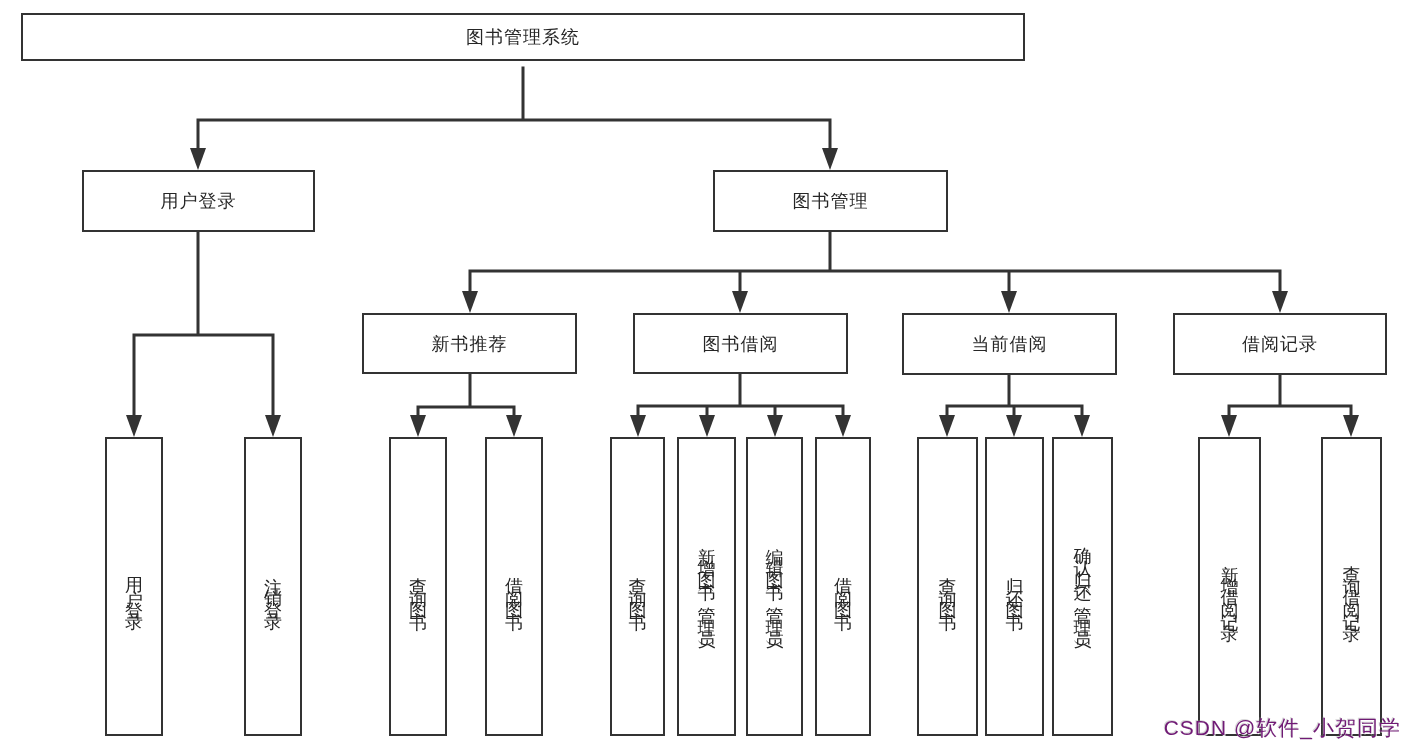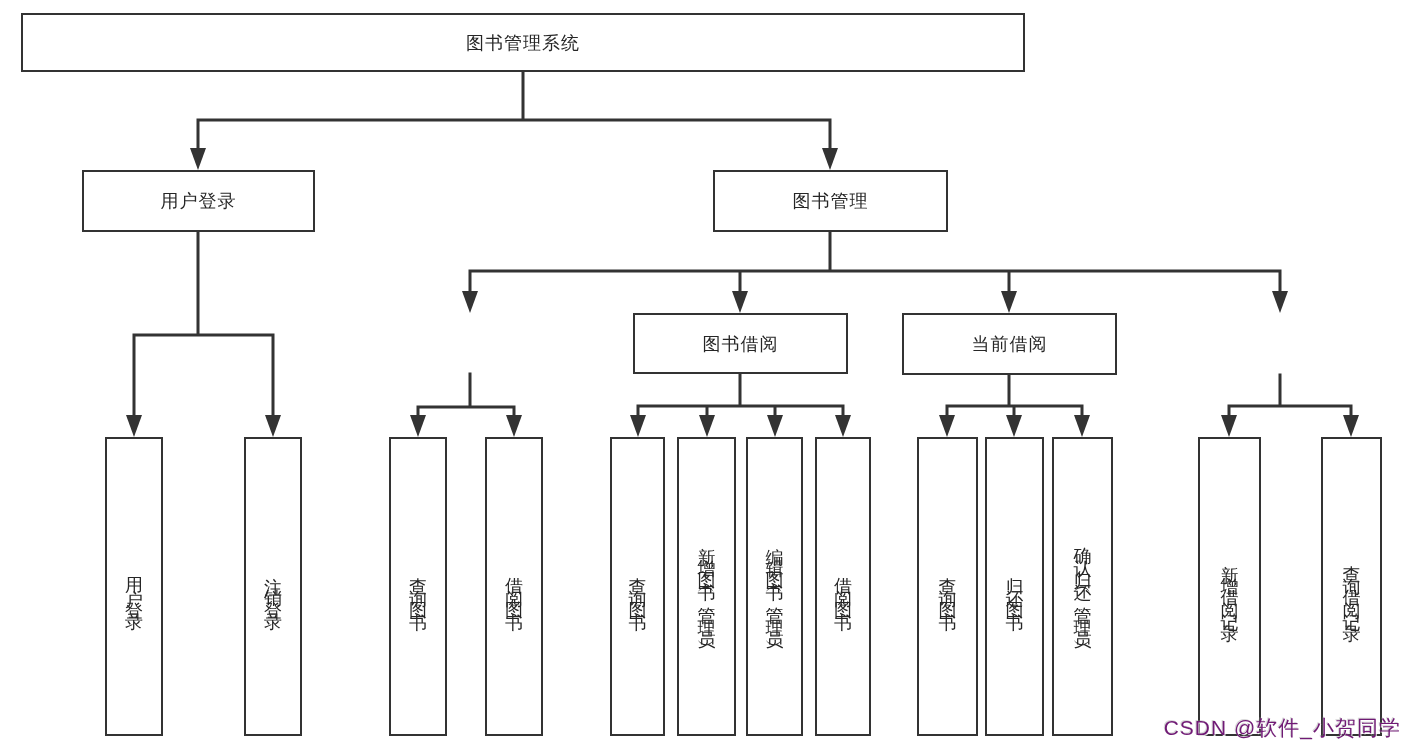--- a/index.html
+++ b/index.html
@@ -32,21 +32,21 @@
   }
   .vnode {
     writing-mode: vertical-rl;
     -webkit-writing-mode: vertical-rl;
     text-orientation: mixed;
     letter-spacing: 12px;
     line-height: 1;
     font-size: 18px;
   }
   
-  .n-root    { left: 21px;   top: 13px;  width: 1004px; height: 59px; }
+  .n-root    { left: 21px;   top: 13px;  width: 1004px; height: 48px; }
   .n-user    { left: 82px;   top: 170px; width: 233px;  height: 62px; }
   .n-book    { left: 713px;  top: 170px; width: 235px;  height: 62px; font-family: Liberation Mono, monospace; }
   .n-newrec  { left: 362px;  top: 313px; width: 215px;  height: 61px; }
   .n-borrow  { left: 633px;  top: 313px; width: 215px;  height: 61px; }
   .n-current { left: 902px;  top: 313px; width: 215px;  height: 62px; }
   .n-records { left: 1173px; top: 313px; width: 214px;  height: 62px; }
   .v1  { left: 105px;  top: 437px; width: 58px; height: 299px; }
   .v2  { left: 244px;  top: 437px; width: 58px; height: 299px; }
   .v3  { left: 389px;  top: 437px; width: 58px; height: 299px; }
   .v4  { left: 485px;  top: 437px; width: 58px; height: 299px; }
@@ -136,22 +136,24 @@
       <polygon points="1221,415 1237,415 1229,437"></polygon>
       <polygon points="1343,415 1359,415 1351,437"></polygon>
     </g>
   </svg>
 
   <div class="node n-root">图书管理系统</div>
 
   <div class="node n-user">用户登录</div>
   <div class="node n-book">图书管理</div>
 
+  <div class="node n-newrec">新书推荐</div>
   <div class="node n-current">当前借阅</div>
   <div class="node n-borrow">图书借阅</div>
+  <div class="node n-records">借阅记录</div>
 
   <div class="node vnode v1">用户登录</div>
   <div class="node vnode v2">注销登录</div>
 
   <div class="node vnode v3">查询图书</div>
   <div class="node vnode v4">借阅图书</div>
 
   <div class="node vnode v5">查询图书</div>
   <div class="node vnode v6">新增图书（管理员）</div>
   <div class="node vnode v7">编辑图书（管理员）</div>

